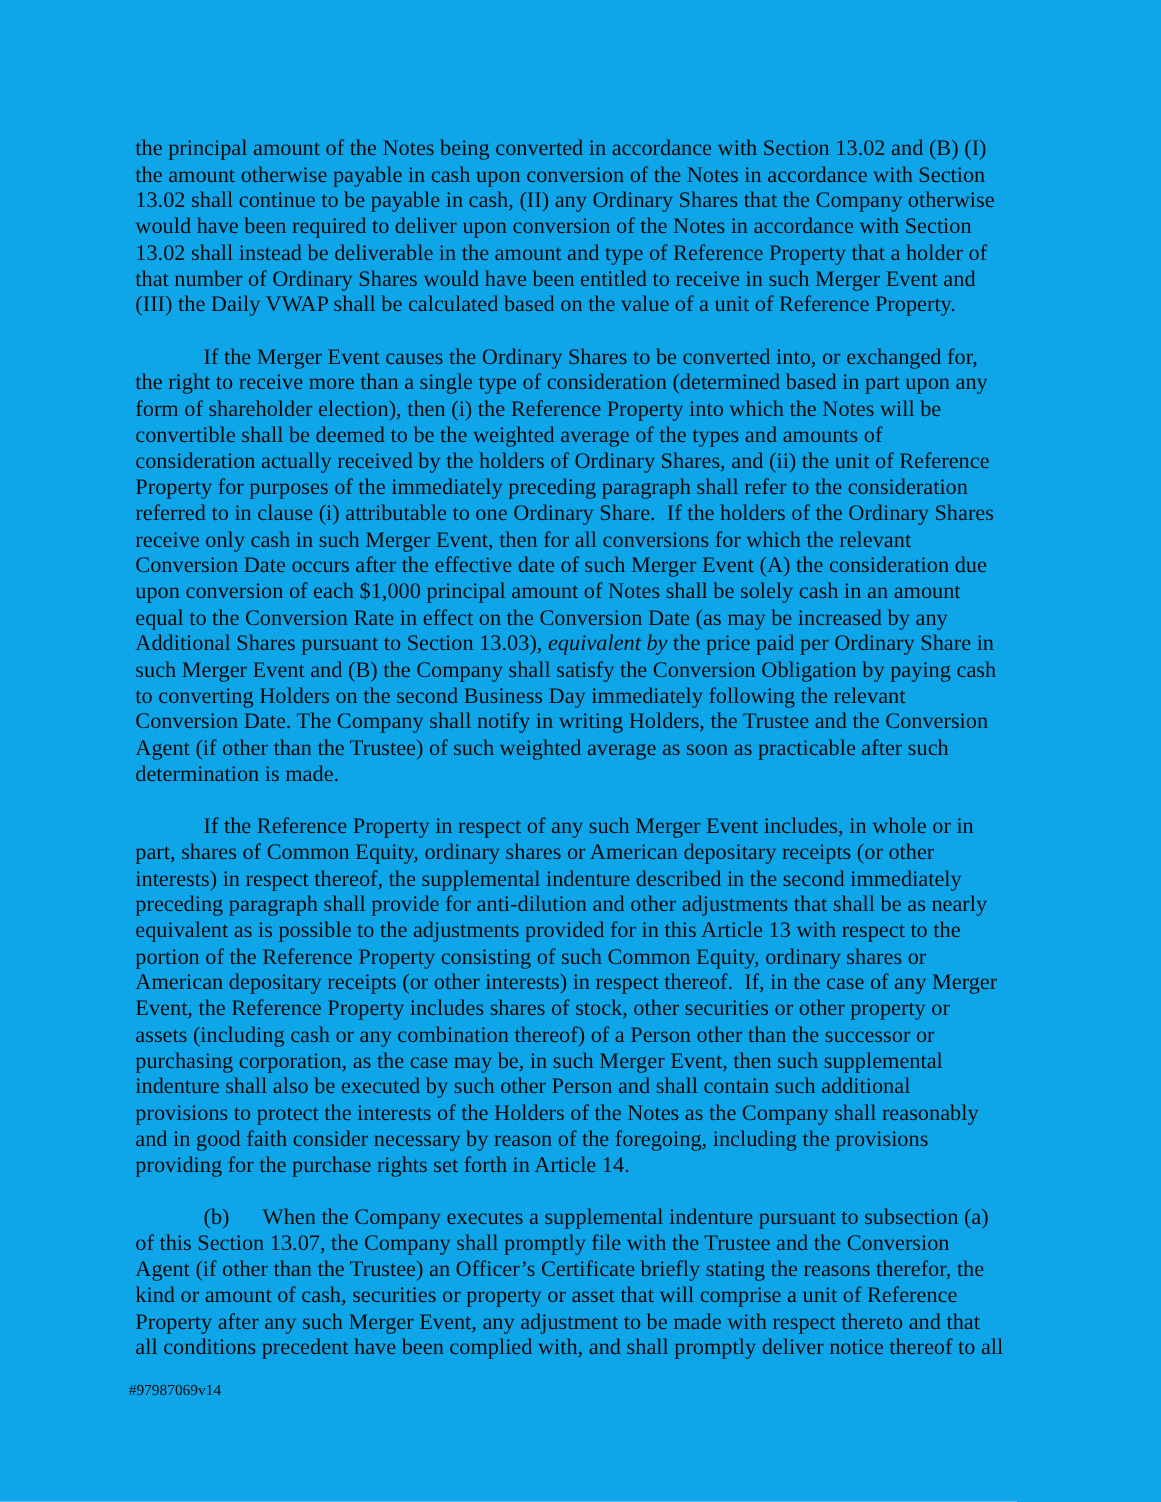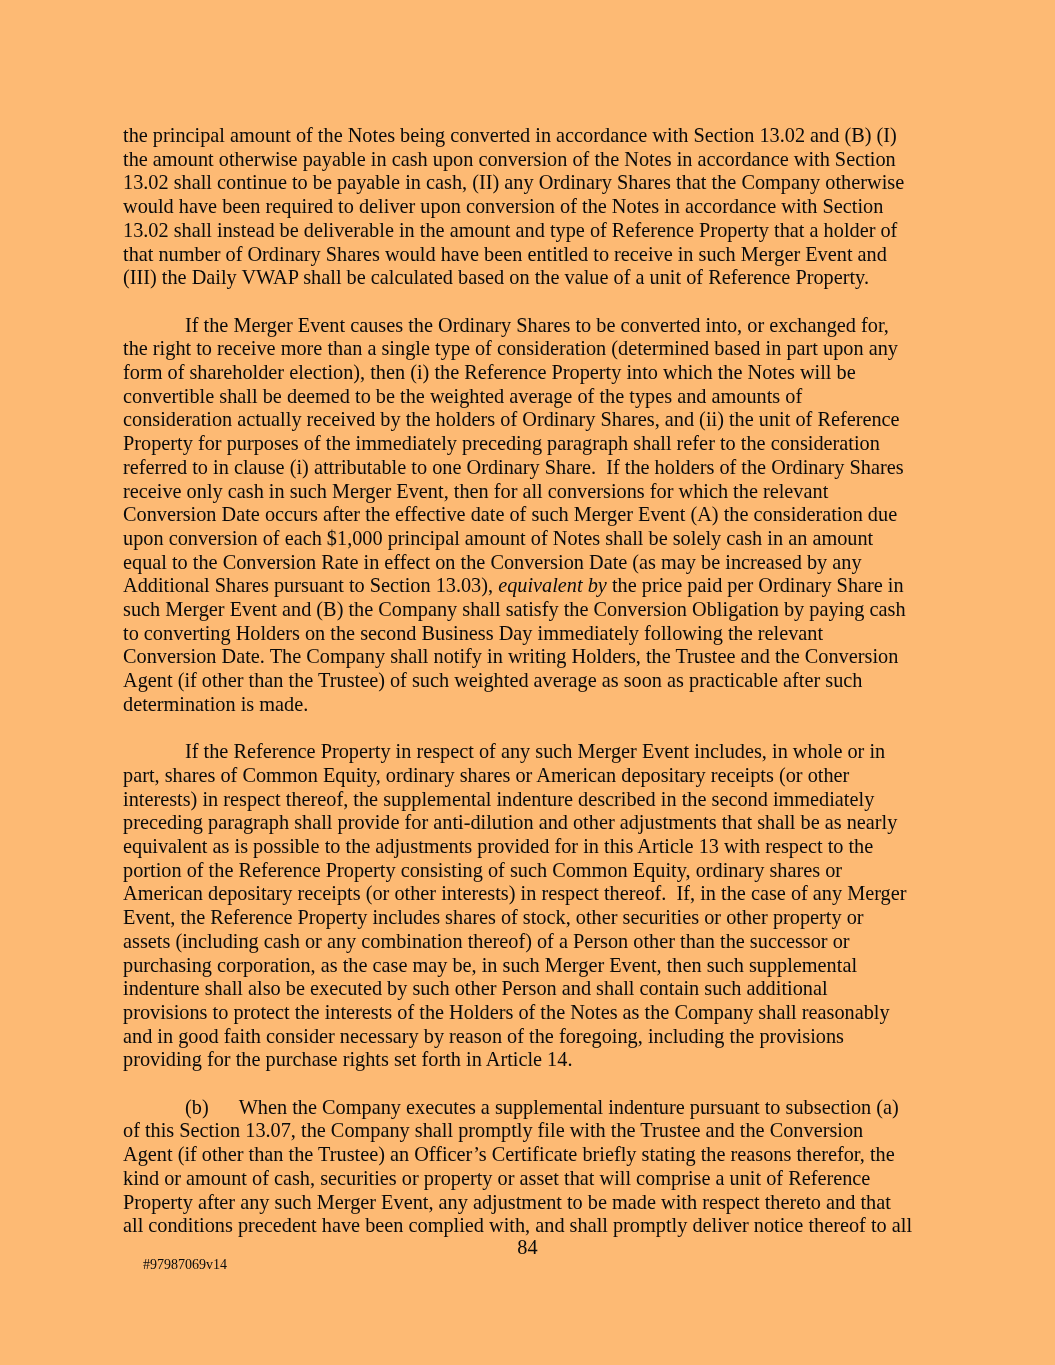--- a/index.html
+++ b/index.html
@@ -11,21 +11,21 @@
     width: 1055px;
     height: 1365px;
     position: relative;
     font-family: "Liberation Serif", serif;
     color: #0a0a0a;
     overflow: hidden;
   }
   .page {
     position: absolute;
     inset: 0;
-    background: #fdba74;
+    background: #0ea5e9;
   }
   .text-block {
     position: absolute;
     left: 123px;
     top: 124px;
     width: 862px;
     font-size: 20.3px;
     line-height: 23.7px;
     text-align: left;
   }
@@ -48,21 +48,20 @@
     text-align: center;
     font-size: 20.3px;
     line-height: 23.7px;
   }
   .doc-id {
     position: absolute;
     left: 117px;
     top: 1257px;
     font-size: 14px;
     line-height: 16px;
-    margin-left: 26px;
   }
 </style>
 </head>
 <body>
 
 <div class="page">
 
   <div class="text-block">
 
     <p class="para flush"><span>the principal amount of the Notes being converted in accordance with Section 13.02 and (B) (I)
@@ -108,17 +107,16 @@
 
     <p class="para"><span>(b)      When the Company executes a supplemental indenture pursuant to subsection (a)
 of this Section 13.07, the Company shall promptly file with the Trustee and the Conversion
 Agent (if other than the Trustee) an Officer’s Certificate briefly stating the reasons therefor, the
 kind or amount of cash, securities or property or asset that will comprise a unit of Reference
 Property after any such Merger Event, any adjustment to be made with respect thereto and that
 all conditions precedent have been complied with, and shall promptly deliver notice thereof to all</span></p>
 
   </div>
 
-  <div class="page-number">84</div>
 
   <div class="doc-id">#97987069v14</div>
 
 </div>
 
 </body></html>

